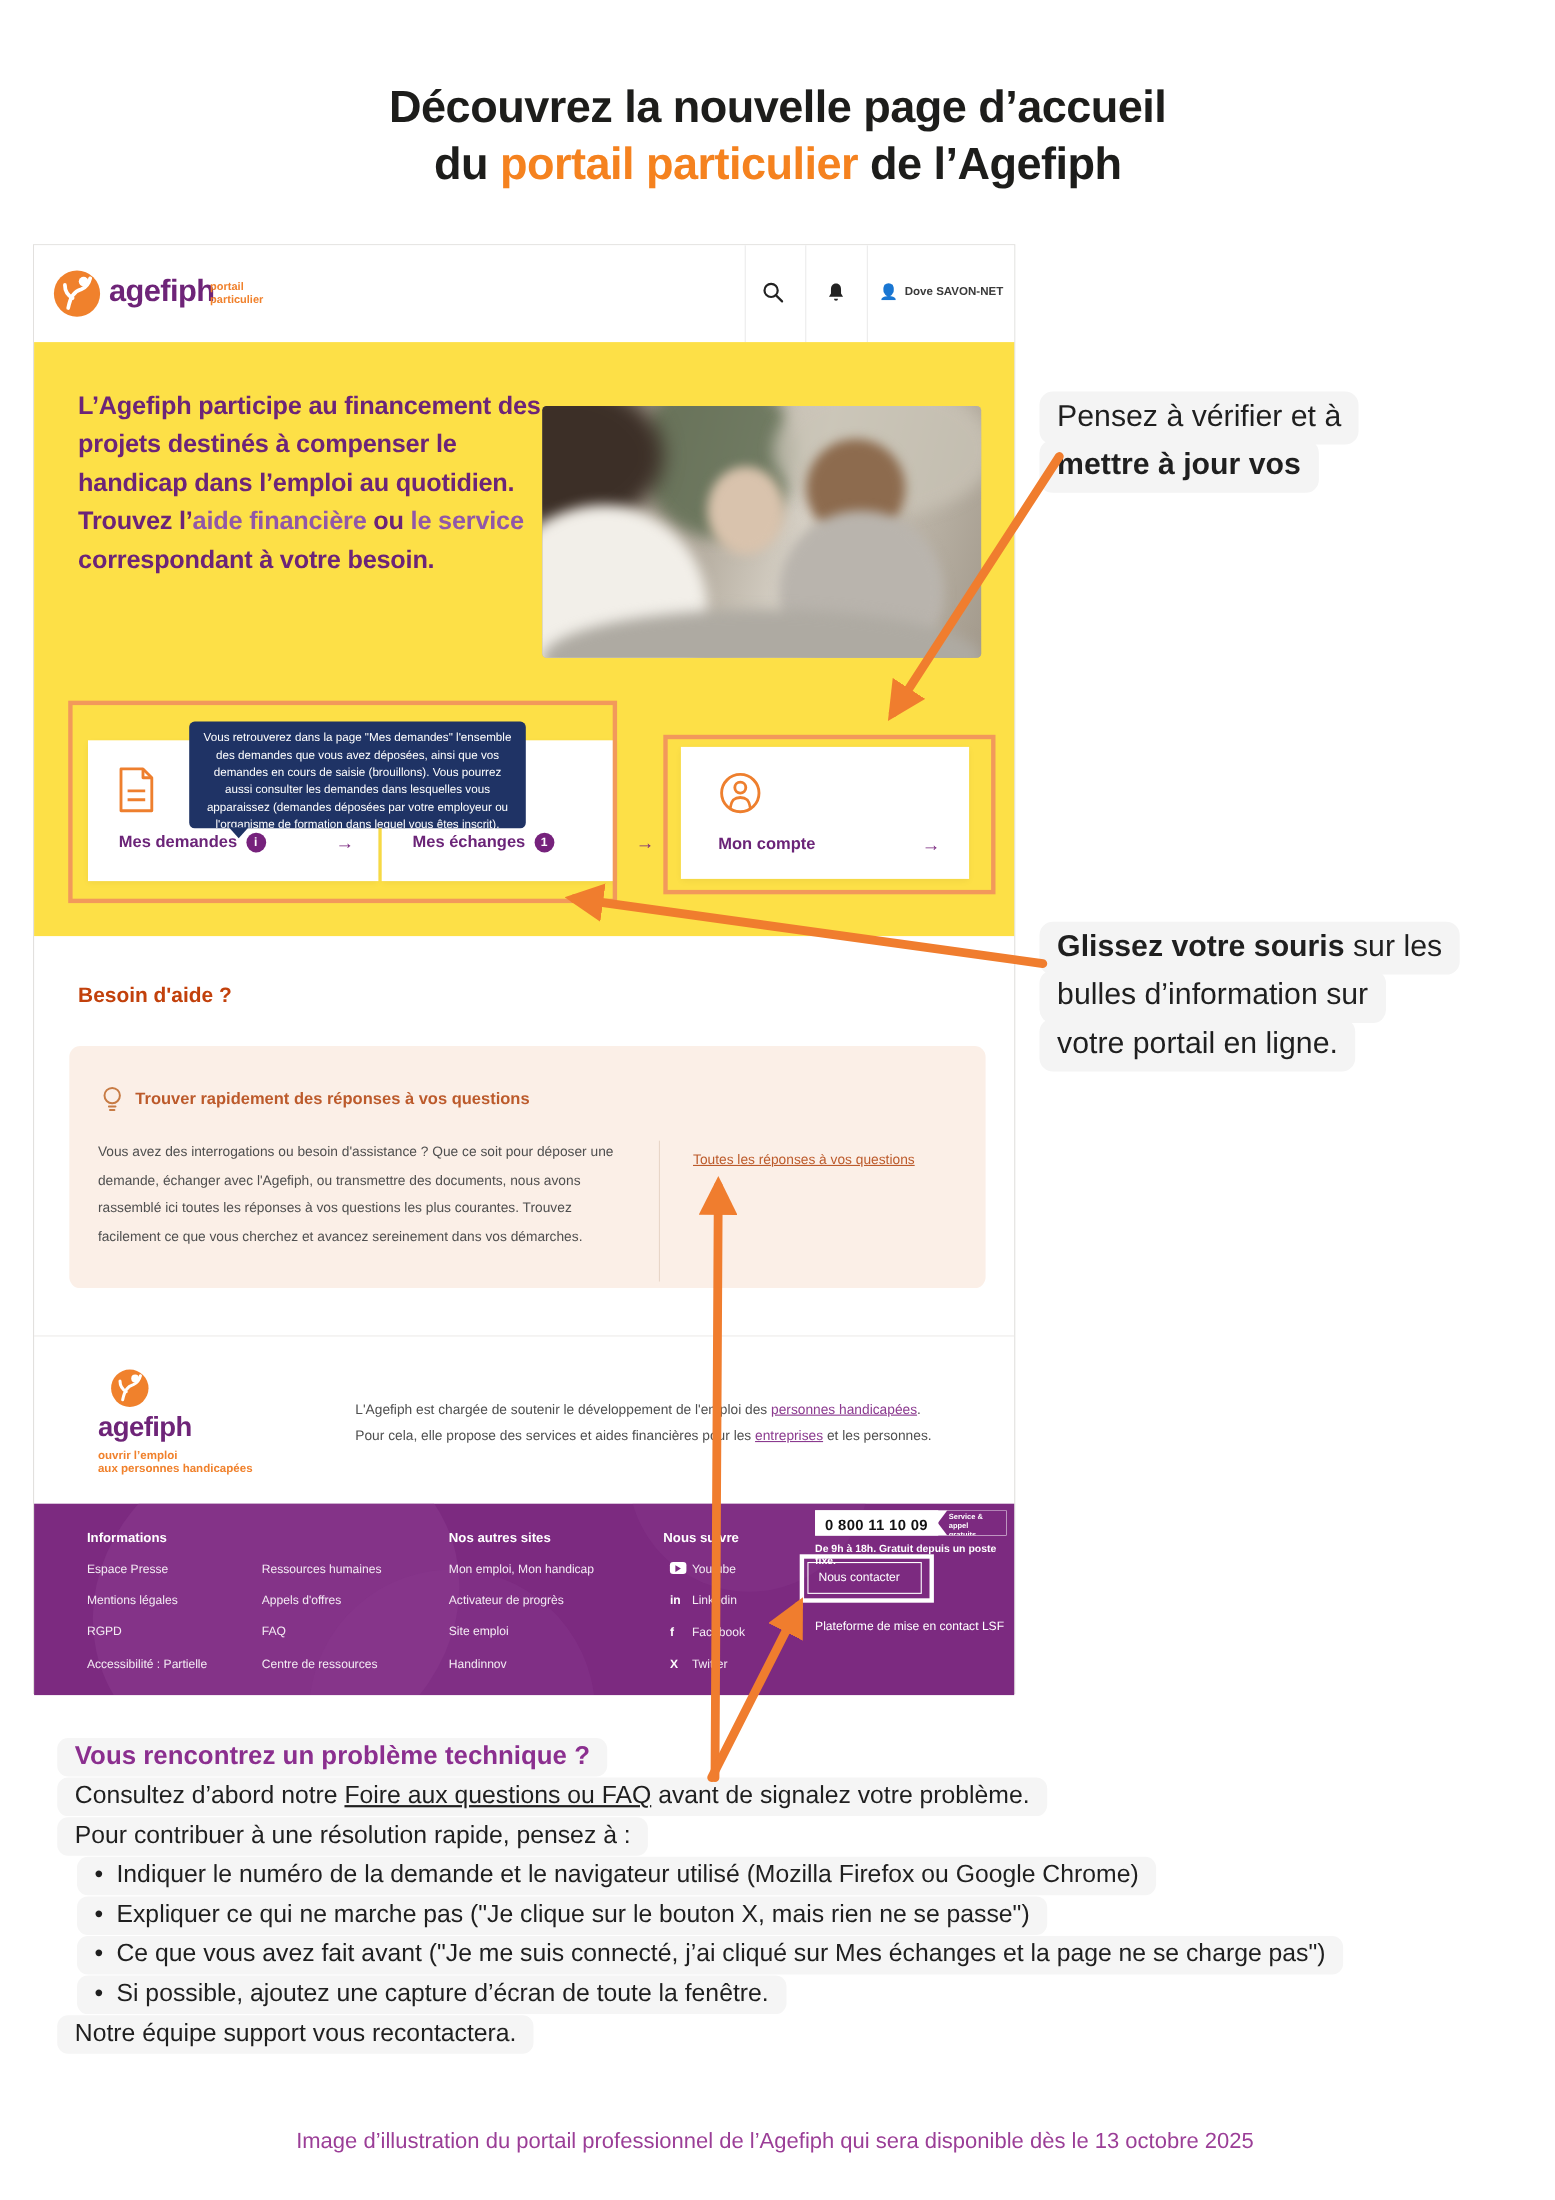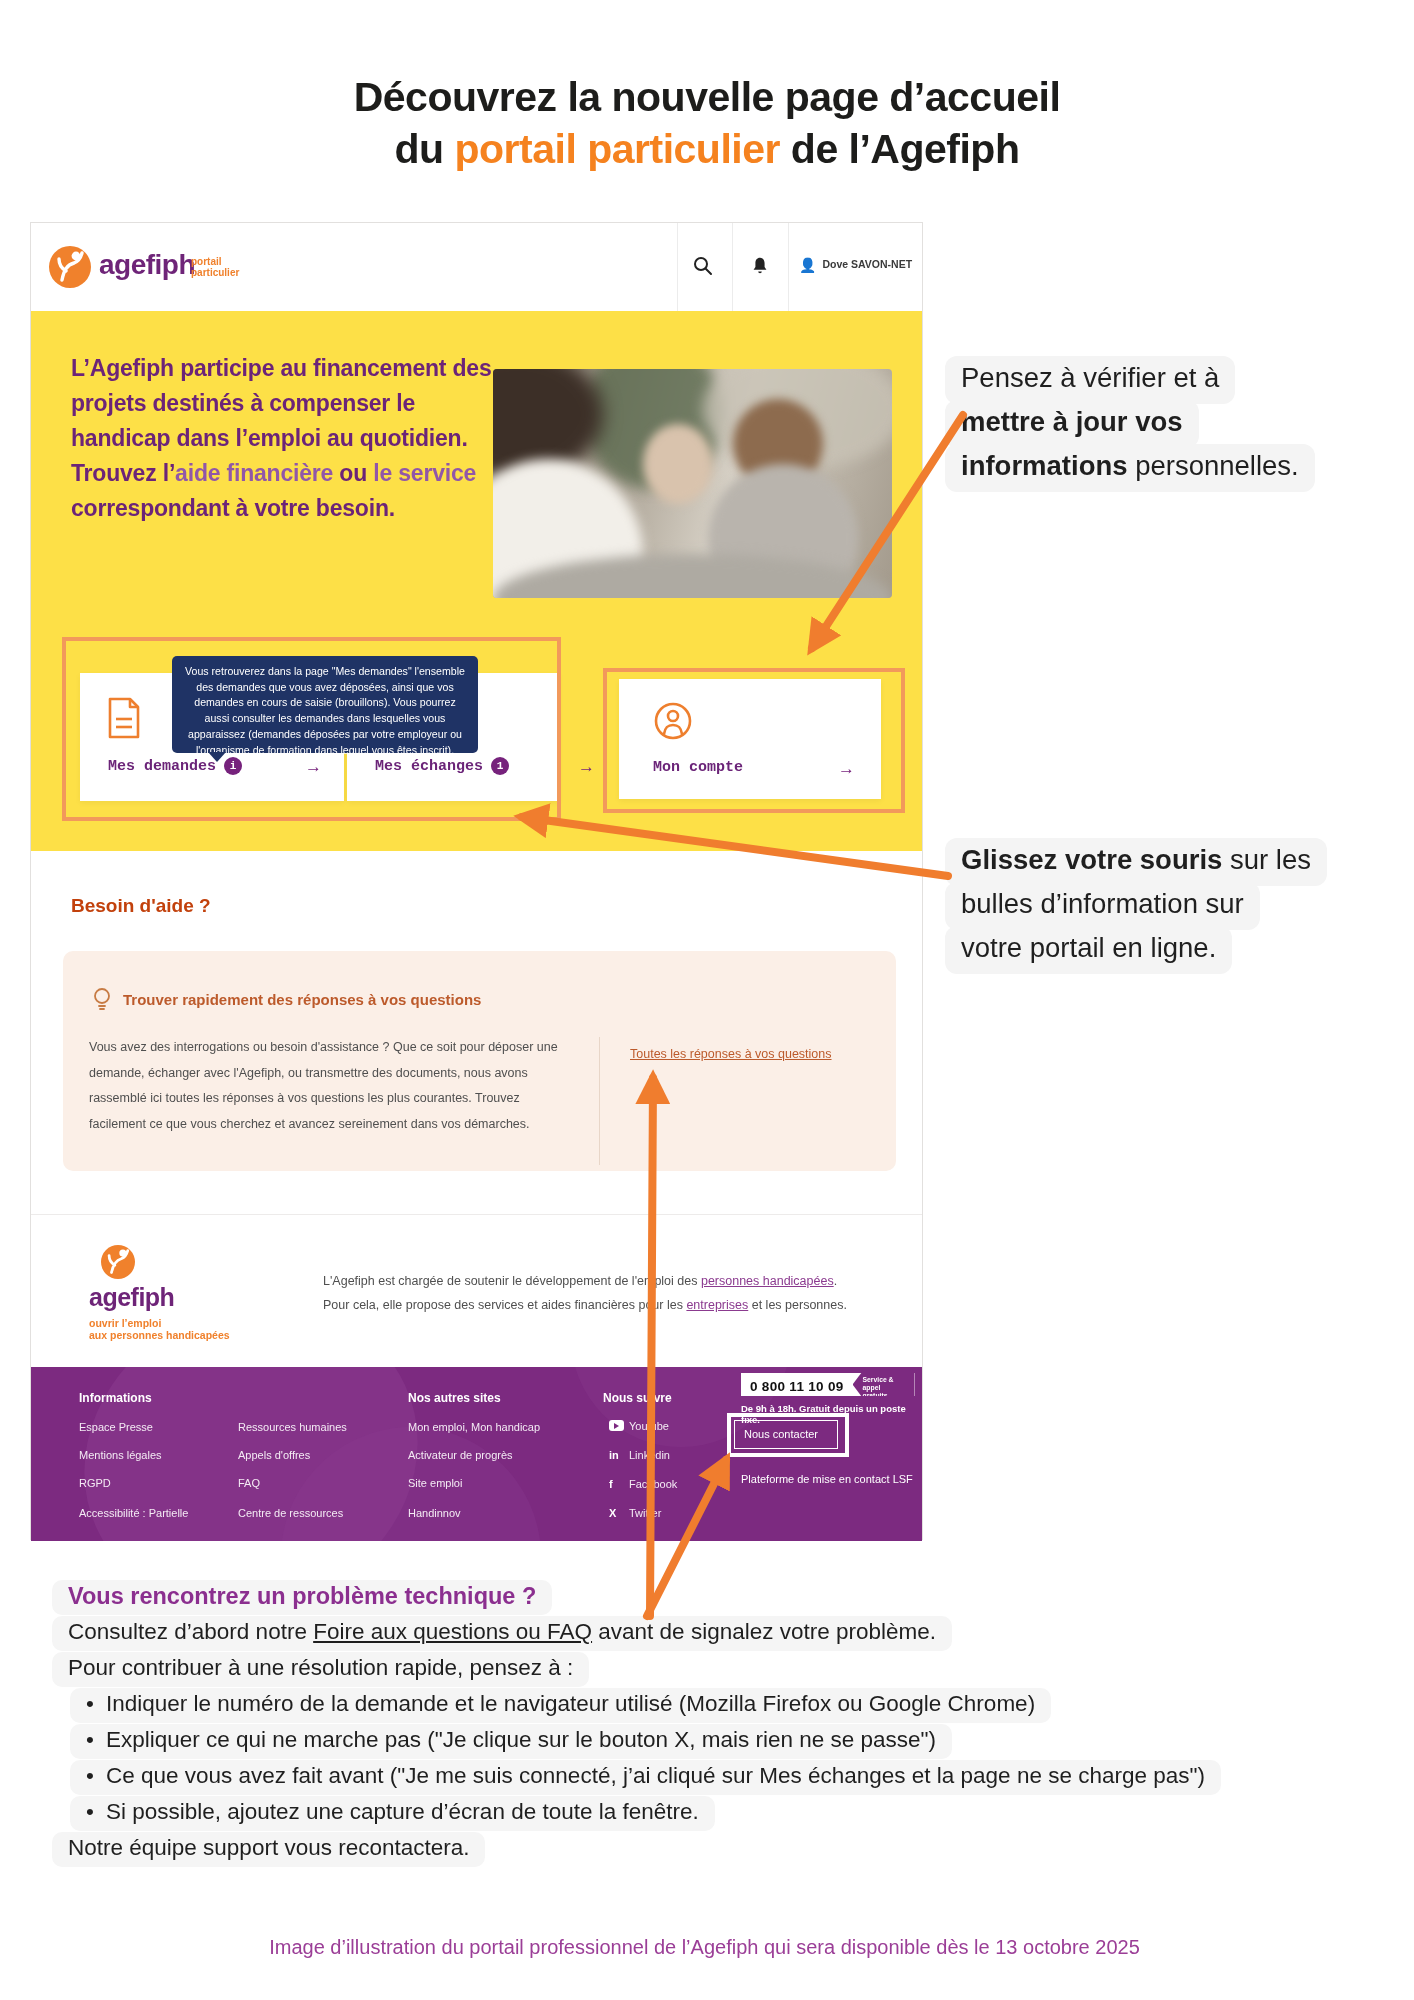--- a/index.html
+++ b/index.html
@@ -34,21 +34,21 @@
              font-weight:bold;color:#6C2478;letter-spacing:-0.2px;}
   .hero-text .hlink{color:#9157A8;}
   .photo{position:absolute;left:462px;top:58px;width:399px;height:229px;border-radius:4px;overflow:hidden;
          background:linear-gradient(105deg,#837c6f 0%,#a79e90 30%,#d6d0c5 58%,#a39a8c 100%);}
   .photo .blob{position:absolute;border-radius:50%;filter:blur(7px);}
   .cta{position:absolute;left:52px;top:363px;width:253px;height:41px;background:#76227C;border-radius:21px;
        color:#fff;font-size:13.5px;font-weight:bold;text-align:center;line-height:41px;}
 
   
   .card{position:absolute;background:#fff;box-shadow:0 2px 6px rgba(0,0,0,0.05);}
-  .card-label{position:absolute;font-size:15px;font-weight:bold;color:#6B2478;font-family:Liberation Mono, monospace;}
+  .card-label{position:absolute;font-size:15px;font-weight:bold;color:#6B2478;}
   .badge{display:inline-block;width:18px;height:18px;border-radius:50%;background:#76227C;color:#fff;
          font-size:11px;font-weight:bold;text-align:center;line-height:18px;margin-left:8px;vertical-align:1px;}
   .card-arrow{position:absolute;font-size:17px;font-weight:bold;color:#76227C;}
 
   
   .tooltip{position:absolute;left:141px;top:433px;width:306px;height:97px;background:#1F3365;border-radius:5px;
            color:#fff;font-size:10.6px;line-height:15.7px;text-align:center;padding:8px 10px;z-index:4;}
   .tooltip .tri{position:absolute;left:36px;bottom:-9px;width:0;height:0;
                 border-left:9px solid transparent;border-right:9px solid transparent;border-top:10px solid #1F3365;}
 
@@ -267,21 +267,20 @@
     <span class="contact-btn">Nous contacter</span>
     <span class="lsf">Plateforme de mise en contact LSF</span>
   </div>
 
   <div class="hl-box" style="left:62px;top:637px;width:491px;height:176px;"></div>
   <div class="hl-box" style="left:603px;top:668px;width:294px;height:137px;"></div>
 
   <div class="annotation" style="left:945px;top:356px;">
     <div><span class="bub">Pensez à vérifier et à</span></div>
     <div><span class="bub" style="font-weight:bold;">mettre à jour vos</span></div>
-    <div><span class="bub"><b>informations</b><span> personnelles.</span></span></div>
   </div>
 
   <div class="annotation" style="left:945px;top:838px;">
     <div><span class="bub"><b>Glissez votre souris</b><span> sur les</span></span></div>
     <div><span class="bub">bulles d’information sur</span></div>
     <div><span class="bub">votre portail en ligne.</span></div>
   </div>
 
   <div class="problem">
     <div class="row"><span class="bub ptitle">Vous rencontrez un problème technique ?</span></div>

